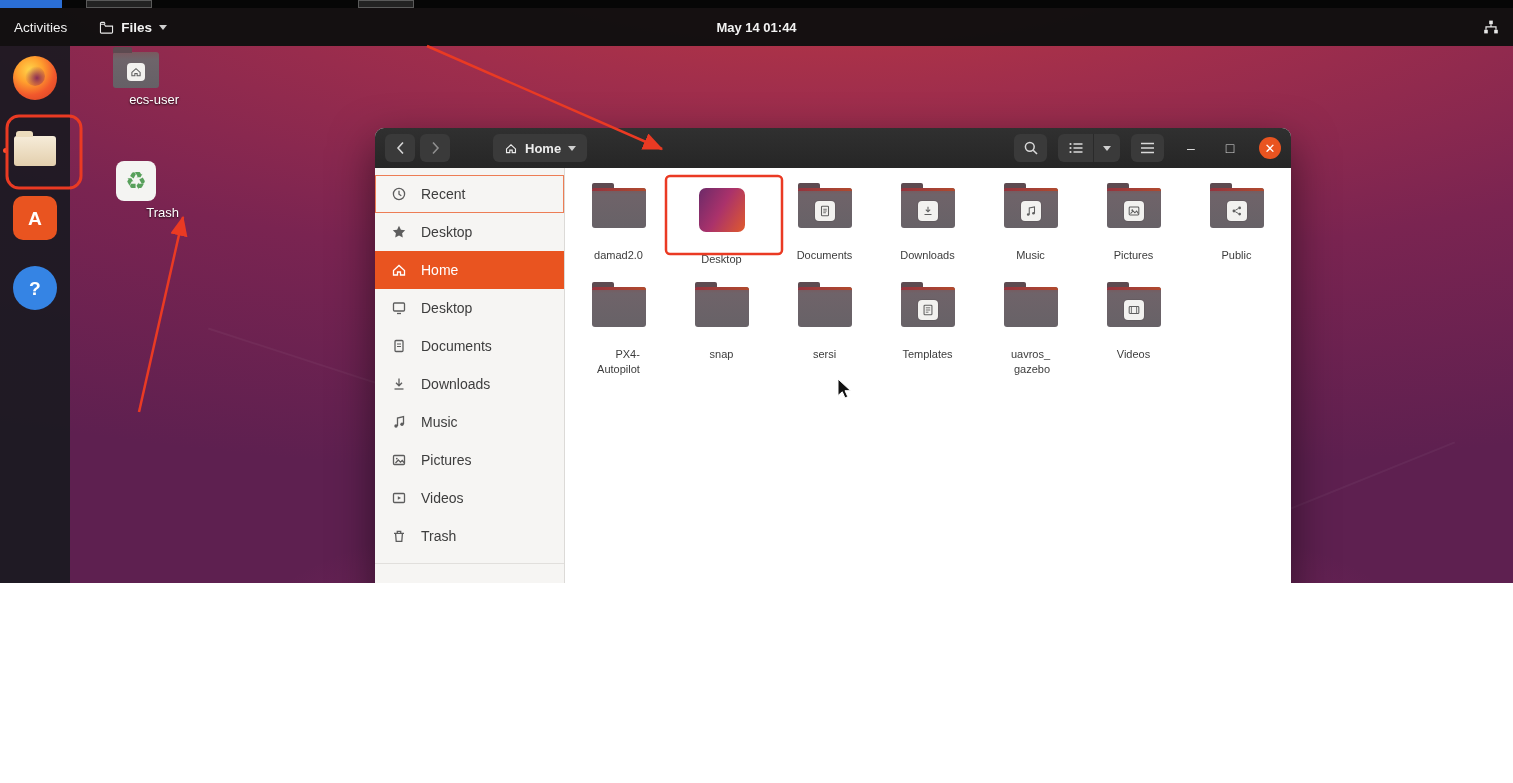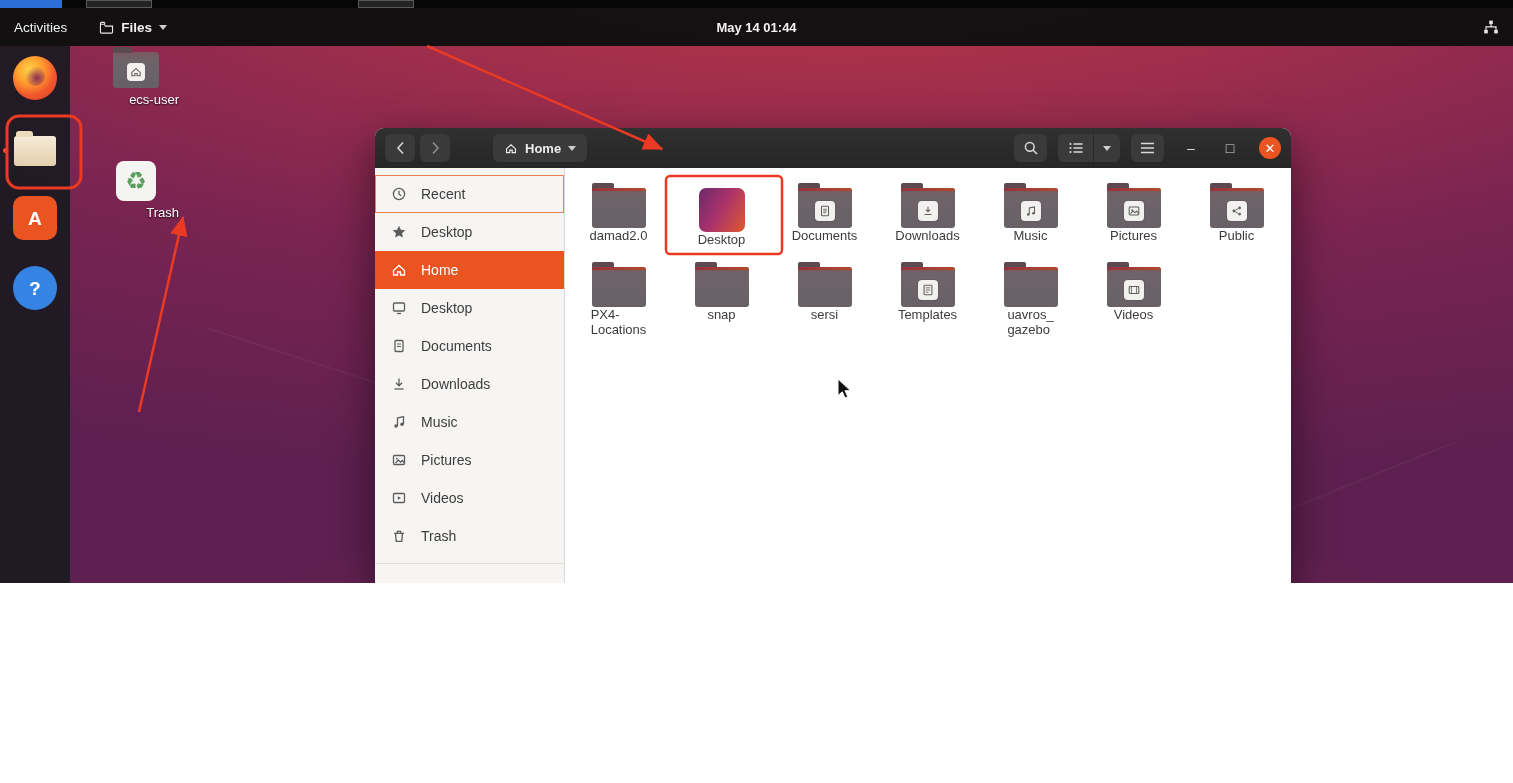--- a/index.html
+++ b/index.html
@@ -88,21 +88,21 @@
   .ficon::before { content:''; position:absolute; top:-5px; left:0; width:22px; height:6px; background:#5d4a50; border-radius:2px 2px 0 0; }
   .ficon::after { content:''; position:absolute; top:0; left:0; right:0; height:3px;
     background:linear-gradient(90deg,#94333e,#b14a2e); border-radius:2px 3px 0 0; }
   .ficon.desktop-thumb { width:46px; height:44px; border-radius:7px;
     background:linear-gradient(120deg,#6c2a69 0%, #aa326b 48%, #e05a2c 100%); }
   .ficon.desktop-thumb::before,.ficon.desktop-thumb::after { display:none; }
   .emblem { position:absolute; left:50%; top:58%; transform:translate(-50%,-50%); width:20px; height:20px;
     background:#f2f1ef; border-radius:4px; display:flex; align-items:center; justify-content:center;
     box-shadow:0 0 0 1px rgba(0,0,0,.07); z-index:2; }
   .emblem svg { width:14px; height:14px; }
-  .file-label { margin-top:0; font-size:13px; font-weight:500; color:#3c3c3c; text-align:left;
+  .file-label { margin-top:20px; font-size:11px; font-weight:500; color:#3c3c3c; text-align:right;
     white-space:pre-line; line-height:15px; }
 
   .anno-overlay { position:absolute; inset:0; z-index:50; pointer-events:none; }
   .cursor { position:absolute; left:836px; top:378px; z-index:60; pointer-events:none; }
 </style>
 </head>
 <body>
 
 <div class="screen">
   <div class="wall-line" style="left:200px; top:380px; width:340px; height:2px; transform:rotate(18deg);"></div>
@@ -388,21 +388,21 @@
                   <circle cx="11" cy="11.5" r="1.6" fill="#5f5f5f"></circle>
                   <path d="M6 7.2l3.5-2M6 8.8l3.5 2" stroke="#5f5f5f" stroke-width="1.1" fill="none"></path>
                 </svg>
               </span>
             </div>
             <div class="file-label">Public</div>
           </div>
           <div class="file-cell">
             <div class="ficon"></div>
             <div class="file-label">PX4-
-Locations</div>
+Autopilot</div>
           </div>
           <div class="file-cell">
             <div class="ficon"></div>
             <div class="file-label">snap</div>
           </div>
           <div class="file-cell">
             <div class="ficon"></div>
             <div class="file-label">sersi</div>
           </div>
           <div class="file-cell">

